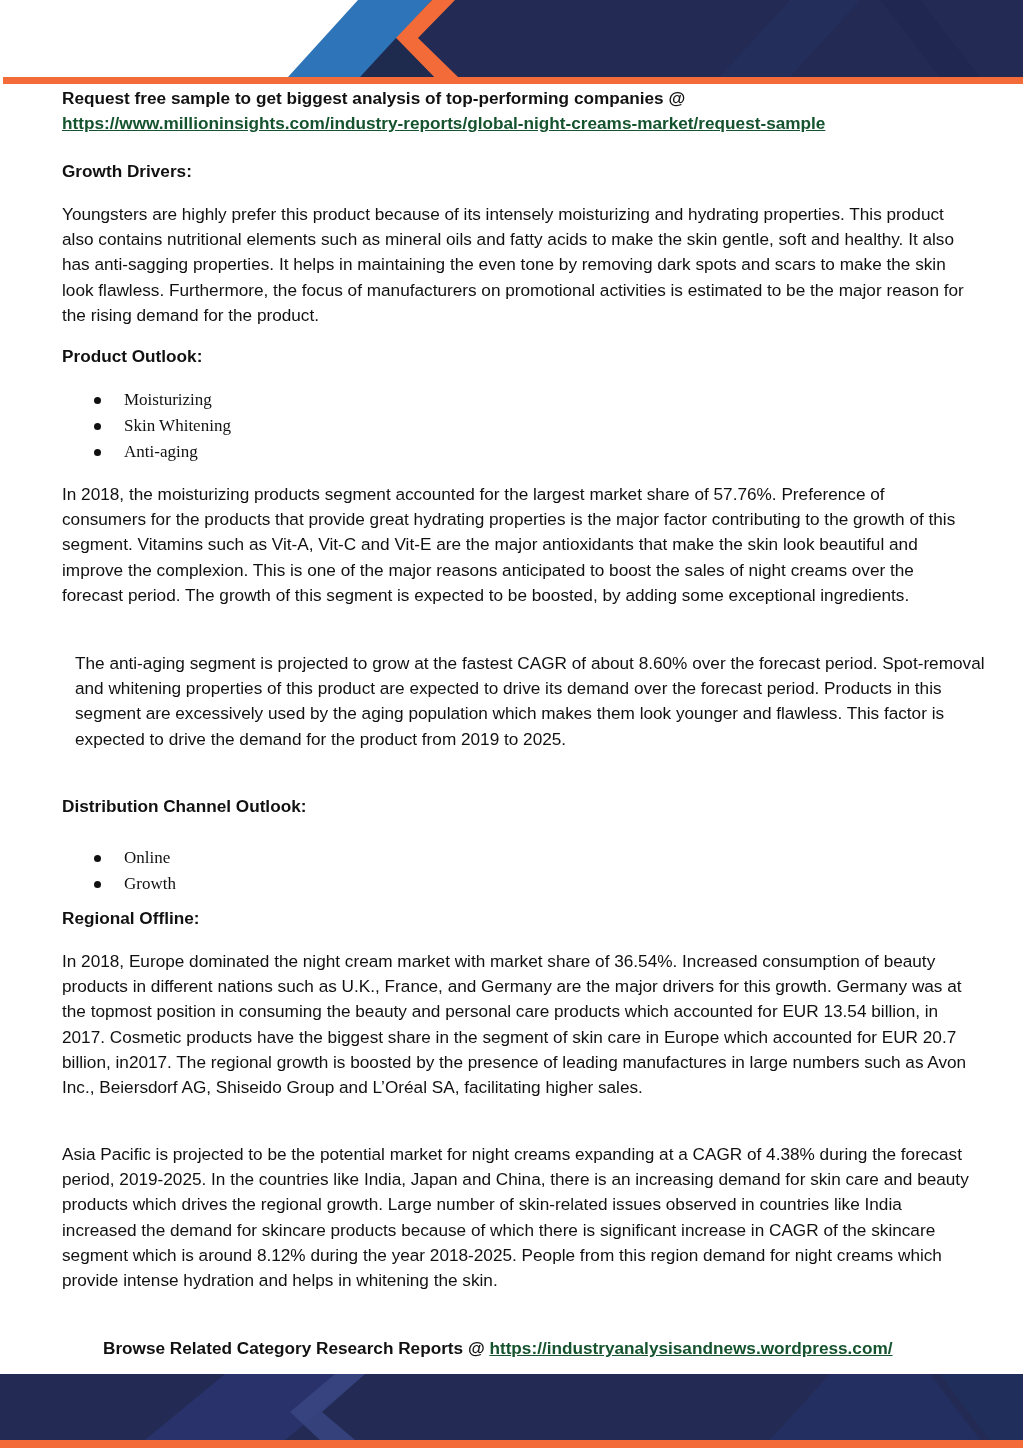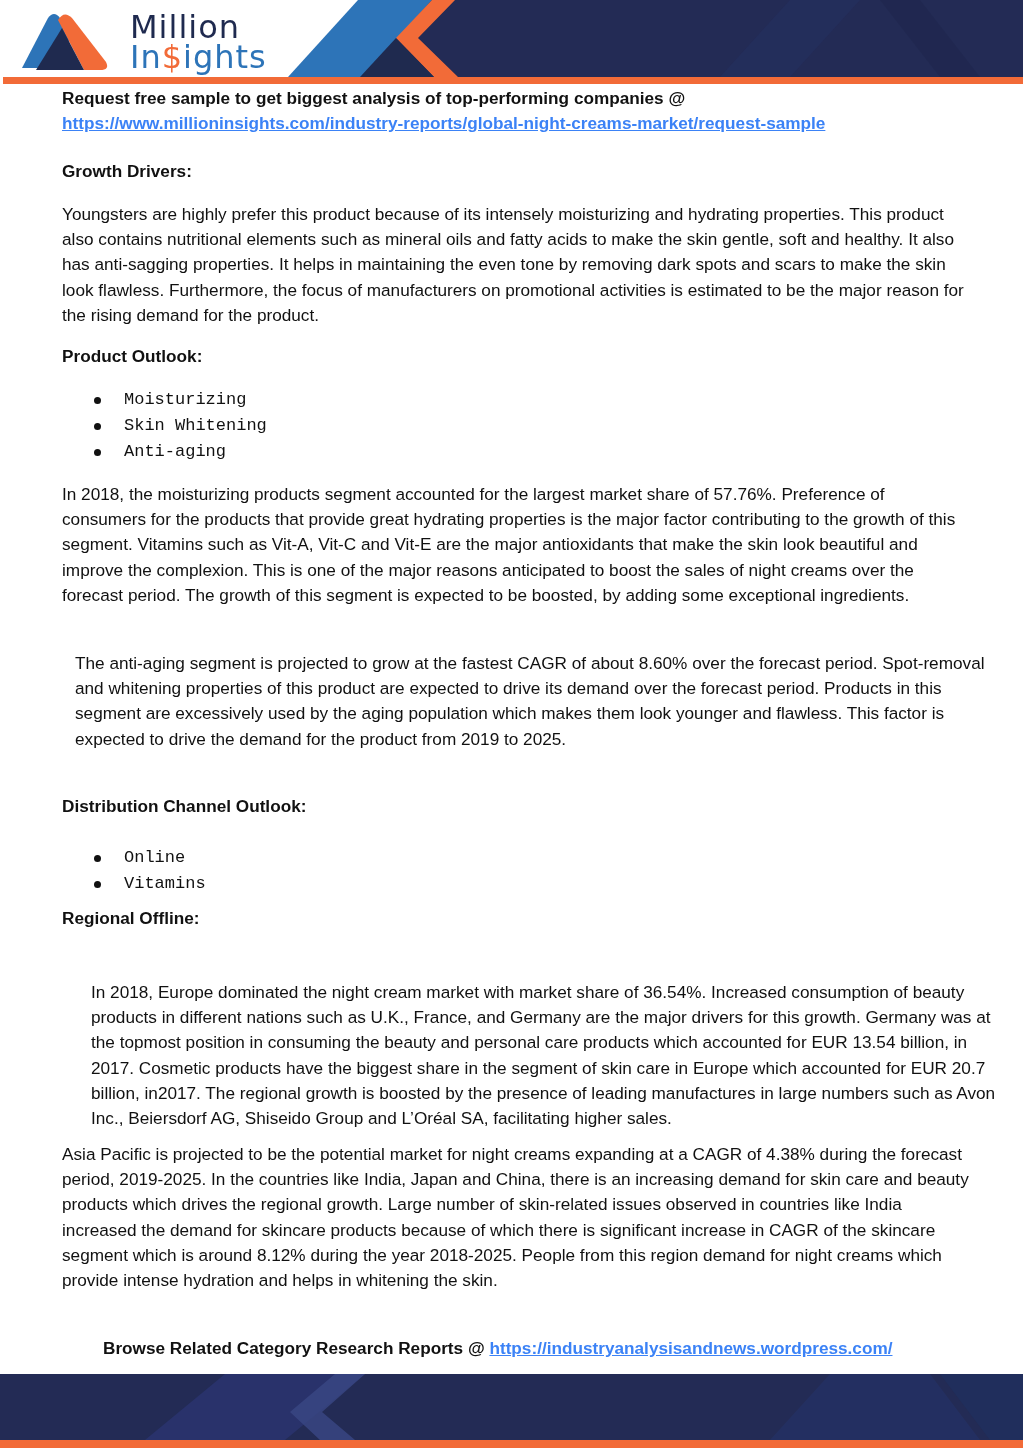--- a/index.html
+++ b/index.html
@@ -11,56 +11,45 @@
   .header { position: absolute; left: 0; top: 0; width: 1023px; height: 84px; }
   .header-white { position: absolute; left: 0; top: 0; width: 1023px; height: 77px; background: #fff; }
   .header-banner { position: absolute; left: 0; top: 0; width: 1023px; height: 77px; }
   .header-bar { position: absolute; left: 3px; top: 77px; width: 1020px; height: 7px; background: #f26b38; }
   .logo { position: absolute; left: 18px; top: 8px; width: 240px; height: 66px; }
   .logo-text { position: absolute; left: 112px; top: 4px; font-family: "DejaVu Sans", sans-serif; line-height: 30px; }
   .logo-line1 { font-size: 32px; color: #1f2a4f; letter-spacing: 1px; display: block; }
   .logo-line2 { font-size: 32px; color: #2d74b8; letter-spacing: 1px; display: block; }
   .logo-dollar { color: #f26b38; }
   .bold { font-weight: bold; }
-  a.link { color: #3b82f6; text-decoration: underline; font-weight: bold; }
+  a.link { color: #14532d; text-decoration: underline; font-weight: bold; }
   .blk { position: absolute; left: 62px; width: 910px; font-size: 17.2px; line-height: 25.2px; }
   .blk p { margin: 0; }
   .heading { font-weight: bold; }
   ul.bullets { list-style: none; margin: 0; padding: 0; }
-  ul.bullets li { position: relative; padding-left: 62px; height: 26px; line-height: 26px; font-family: Liberation Mono, monospace; font-size: 17px; }
+  ul.bullets li { position: relative; padding-left: 62px; height: 26px; line-height: 26px; font-family: Liberation Serif, serif; font-size: 17px; }
   ul.bullets li .dot { position: absolute; left: 32px; top: 10px; width: 7px; height: 7px; border-radius: 50%; background: #111; }
 
   .footer { position: absolute; left: 0; top: 1374px; width: 1023px; height: 74px; }
 </style>
 </head>
 <body>
 
 <div class="header">
   <div class="header-white"></div>
   <svg class="header-banner" viewBox="0 0 1023 77" preserveAspectRatio="none">
     <polygon points="330,77 400,0 1023,0 1023,77" fill="#232b55"></polygon>
     <polygon points="288,77 358,0 432,0 362,77" fill="#2d74b8"></polygon>
     <polygon points="432,0 455,0 418,38 458,77 434,77 396,38" fill="#f26b38"></polygon>
     <polygon points="360,77 396,38 434,77" fill="#1f2a4f"></polygon>
     <polygon points="720,77 790,0 860,0 790,77" fill="#263466" opacity="0.35"></polygon>
     <polygon points="880,0 920,0 980,77 940,77" fill="#1c2448" opacity="0.4"></polygon>
   </svg>
   <div class="header-bar"></div>
 
-  <div class="logo">
-    <svg width="100" height="62" viewBox="0 0 100 62" style="position:absolute;left:0;top:2px;">
-      <path d="M4,58 L30,8 Q36,0 42,8 L52,28 L36,58 Z" fill="#2d74b8"></path>
-      <path d="M40,10 Q46,0 54,8 L88,52 Q92,60 82,60 L66,60 Z" fill="#f26b38"></path>
-      <path d="M18,60 L44,18 L66,60 Z" fill="#1f2a4f"></path>
-    </svg>
-    <div class="logo-text">
-      <span class="logo-line1">Million</span>
-      <span class="logo-line2"><span>In</span><span class="logo-dollar">$</span><span>ights</span></span>
-    </div>
-  </div>
 </div>
 
 <div class="blk" style="top:86px;">
   <p class="bold">Request free sample to get biggest analysis of top-performing companies @</p>
   <p><a class="link" href="#">https://www.millioninsights.com/industry-reports/global-night-creams-market/request-sample</a></p>
 </div>
 
 <div class="blk" style="top:159px;">
   <p class="heading">Growth Drivers:</p>
 </div>
@@ -84,28 +73,28 @@
 <div class="blk" style="top:651px;margin-left:13px;">
   <p>The anti-aging segment is projected to grow at the fastest CAGR of about 8.60% over the forecast period. Spot-removal and whitening properties of this product are expected to drive its demand over the forecast period. Products in this segment are excessively used by the aging population which makes them look younger and flawless. This factor is expected to drive the demand for the product from 2019 to 2025.</p>
 </div>
 
 <div class="blk" style="top:794px;">
   <p class="heading">Distribution Channel Outlook:</p>
 </div>
 <div class="blk" style="top:837px;margin-top:8px;">
   <ul class="bullets">
     <li><span class="dot"></span><span>Online</span></li>
-    <li><span class="dot"></span><span>Vitamins</span></li>
+    <li><span class="dot"></span><span>Growth</span></li>
   </ul>
 </div>
 
 <div class="blk" style="top:906px;">
   <p class="heading">Regional Offline:</p>
 </div>
-<div class="blk" style="top:980px;margin-left:29px;">
+<div class="blk" style="top:949px;">
   <p>In 2018, Europe dominated the night cream market with market share of 36.54%. Increased consumption of beauty products in different nations such as U.K., France, and Germany are the major drivers for this growth. Germany was at the topmost position in consuming the beauty and personal care products which accounted for EUR 13.54 billion, in 2017. Cosmetic products have the biggest share in the segment of skin care in Europe which accounted for EUR 20.7 billion, in2017. The regional growth is boosted by the presence of leading manufactures in large numbers such as Avon Inc., Beiersdorf AG, Shiseido Group and L’Oréal SA, facilitating higher sales.</p>
 </div>
 <div class="blk" style="top:1142px;">
   <p>Asia Pacific is projected to be the potential market for night creams expanding at a CAGR of 4.38% during the forecast period, 2019-2025. In the countries like India, Japan and China, there is an increasing demand for skin care and beauty products which drives the regional growth. Large number of skin-related issues observed in countries like India increased the demand for skincare products because of which there is significant increase in CAGR of the skincare segment which is around 8.12% during the year 2018-2025. People from this region demand for night creams which provide intense hydration and helps in whitening the skin.</p>
 </div>
 
 <div class="blk" style="top:1336px;margin-left:41px;">
   <p><span class="bold">Browse Related Category Research Reports @ </span><a class="link" href="#">https://industryanalysisandnews.wordpress.com/</a></p>
 </div>
 

